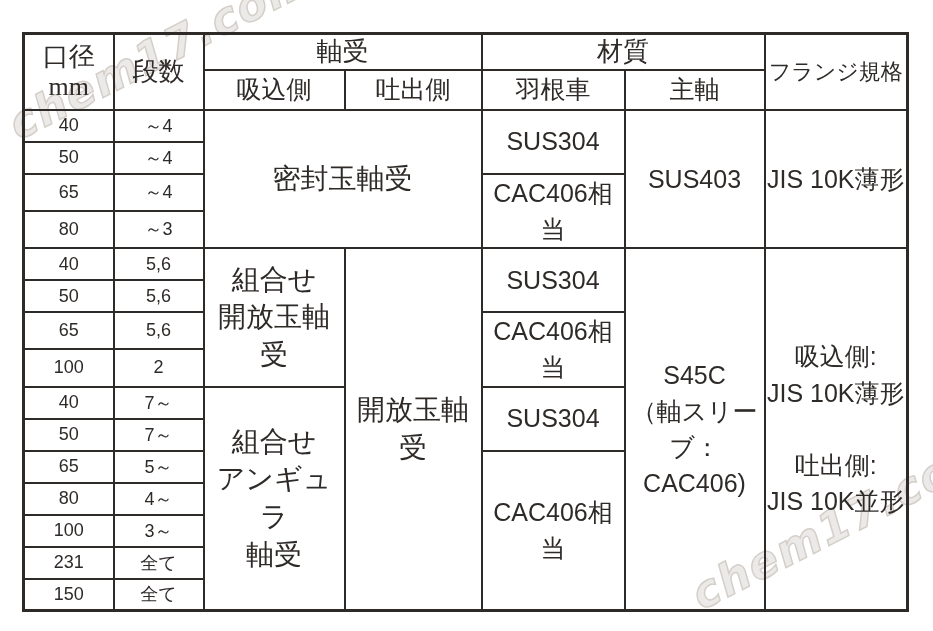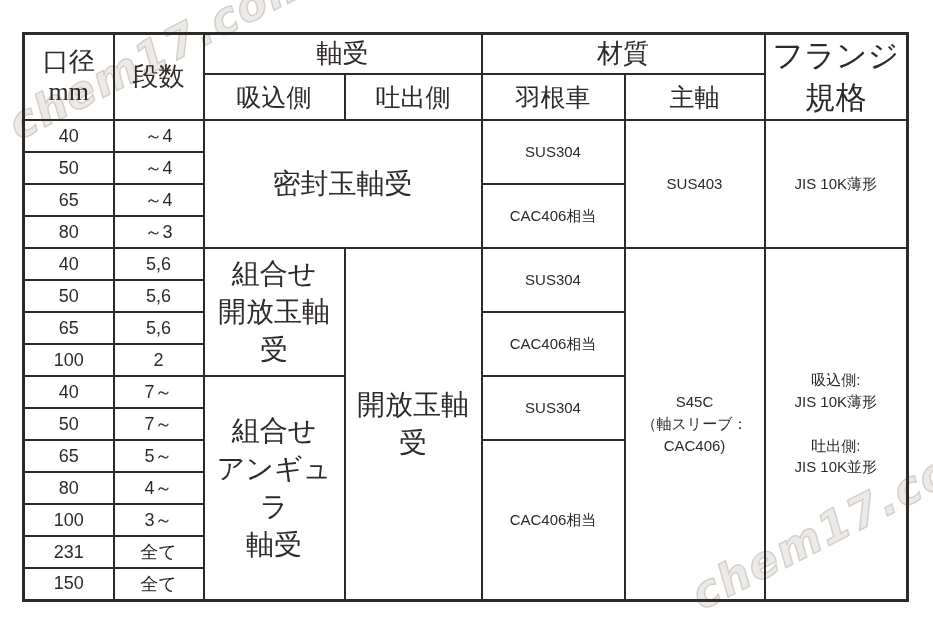--- a/index.html
+++ b/index.html
@@ -52,24 +52,24 @@
     overflow: hidden;
   }
   .hr1 { height: 36px; font-family: Liberation Serif, serif; }
   .hr2 { height: 40px; }
   .dr  { height: 32px; }
 
   .preline { white-space: pre-line; }
 
   .fz-head    { font-size: 26px; line-height: 1.15; }
   .fz-sub     { font-size: 25px; }
-  .fz-flangeh { font-size: 31px; }
+  .fz-flangeh { font-size: 22px; }
   .fz-num     { font-size: 18px; }
   .fz-bearing { font-size: 28px; line-height: 1.35; }
-  .fz-mat     { font-size: 15px; line-height: 1.45; margin-left: 36px; }
+  .fz-mat     { font-size: 25px; line-height: 1.45; margin-left: 36px; }
 </style>
 </head>
 <body>
 
 <div class="canvas">
 
   <div class="watermark wm-top-left">chem17.com</div>
   <div class="watermark wm-bottom-right">chem17.com</div>
 
   <table class="spec">

